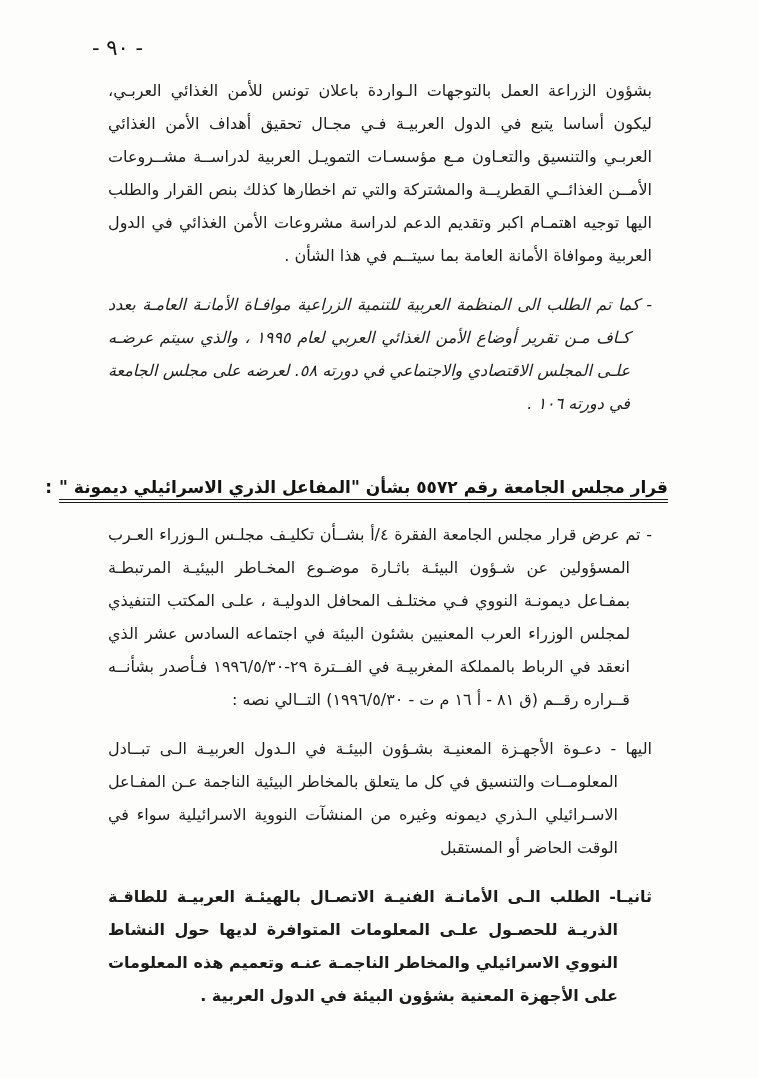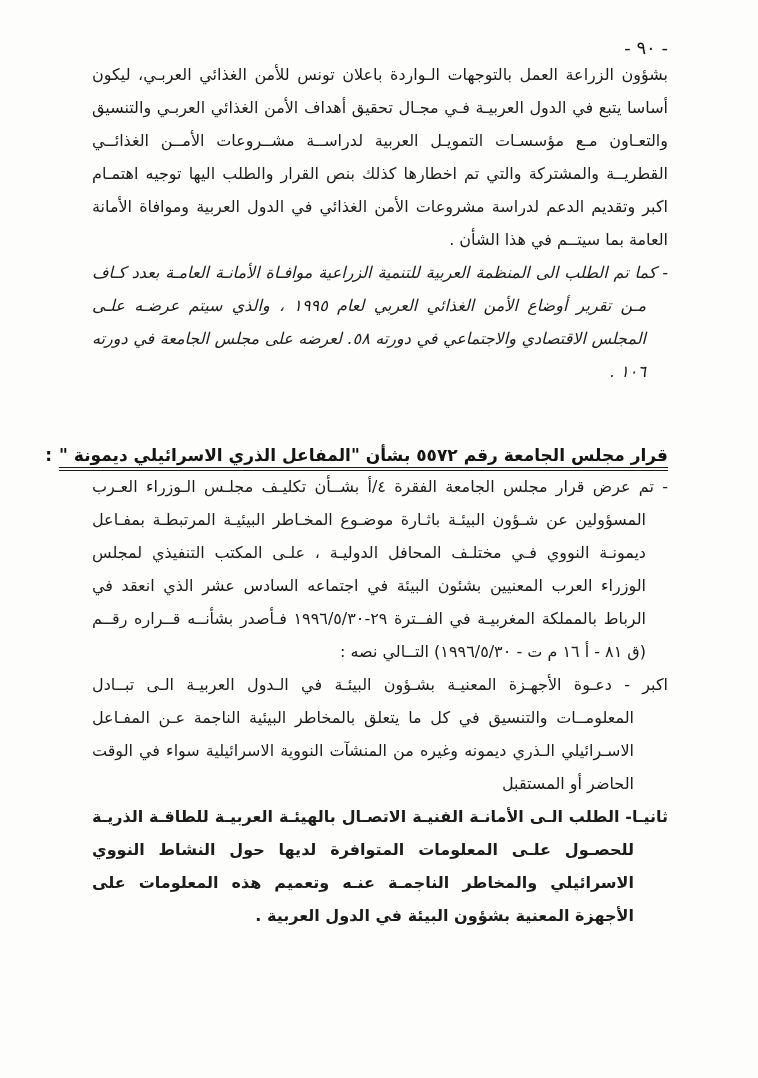--- a/index.html
+++ b/index.html
@@ -18,28 +18,28 @@
     overflow: hidden;
   }
   .content {
     position: absolute;
     top: 0;
     right: 90px;
     left: 92px;
   }
   .page-number {
     margin-top: 38px;
-    text-align: right;
-    font-size: 18px;
+    text-align: left;
+    font-size: 21px;
     letter-spacing: 2px;
     line-height: 20px;
     color: #161616;
   }
   p.para {
-    margin: 0;
+    margin: 16px;
     font-size: 16px;
     line-height: 33px;
     text-align: justify;
     color: #1c1c1c;
   }
   .p1 { margin-top: 35px; }
   .p2 { margin-top: 16px; font-style: italic; }
   .p3 { margin-top: 26px; }
   .p4 { margin-top: 20px; }
   .p5 { margin-top: 24px; font-weight: bold; }
@@ -84,18 +84,18 @@
     <div class="page-number">- ٩٠ -</div>
 
     <p class="para p1">بشؤون الزراعة العمل بالتوجهات الـواردة باعلان تونس للأمن الغذائي العربـي، ليكون أساسا يتبع في الدول العربيـة فـي مجـال تحقيق أهداف الأمن الغذائي العربـي والتنسيق والتعـاون مـع مؤسسـات التمويـل العربية لدراســة مشــروعات الأمــن الغذائــي القطريــة والمشتركة والتي تم اخطارها كذلك بنص القرار والطلب اليها توجيه اهتمـام اكبر وتقديم الدعم لدراسة مشروعات الأمن الغذائي في الدول العربية وموافاة الأمانة العامة بما سيتــم في هذا الشأن .</p>
 
     <p class="para p2 hang"><span class="dash">-</span> <span>كما تم الطلب الى المنظمة العربية للتنمية الزراعية موافـاة الأمانـة العامـة بعدد كـاف مـن تقرير أوضاع الأمن الغذائي العربي لعام ١٩٩٥ ، والذي سيتم عرضـه علـى المجلس الاقتصادي والاجتماعي في دورته ٥٨. لعرضه على مجلس الجامعة في دورته ١٠٦ .</span></p>
 
     <h2 class="heading"><span class="heading-underline">قرار مجلس الجامعة رقم ٥٥٧٢ بشأن "المفاعل الذري الاسرائيلي ديمونة "</span><span class="heading-colon">:</span></h2>
 
     <p class="para p3 hang"><span class="dash">-</span> <span>تم عرض قرار مجلس الجامعة الفقرة ٤/أ بشــأن تكليـف مجلـس الـوزراء العـرب المسؤولين عن شـؤون البيئـة باثـارة موضـوع المخـاطر البيئيـة المرتبطـة بمفـاعل ديمونـة النووي فـي مختلـف المحافل الدوليـة ، علـى المكتب التنفيذي لمجلس الوزراء العرب المعنيين بشئون البيئة في اجتماعه السادس عشر الذي انعقد في الرباط بالمملكة المغربيـة في الفــترة ٢٩-١٩٩٦/٥/٣٠ فـأصدر بشأنــه قــراره رقــم (ق ٨١ - أ ١٦ م ت - ١٩٩٦/٥/٣٠) التــالي نصه :</span></p>
 
-    <p class="para p4 hang-wide"><span class="clause-label">اكبر -</span> <span>دعـوة الأجهـزة المعنيـة بشـؤون البيئـة في الـدول العربيـة الـى تبــادل المعلومــات والتنسيق في كل ما يتعلق بالمخاطر البيئية الناجمة عـن المفـاعل الاسـرائيلي الـذري ديمونه وغيره من المنشآت النووية الاسرائيلية سواء في الوقت الحاضر أو المستقبل</span></p>
+    <p class="para p4 hang-wide"><span class="clause-label">اليها -</span> <span>دعـوة الأجهـزة المعنيـة بشـؤون البيئـة في الـدول العربيـة الـى تبــادل المعلومــات والتنسيق في كل ما يتعلق بالمخاطر البيئية الناجمة عـن المفـاعل الاسـرائيلي الـذري ديمونه وغيره من المنشآت النووية الاسرائيلية سواء في الوقت الحاضر أو المستقبل</span></p>
 
     <p class="para p5 hang-wide"><span class="clause-label">ثانيـا-</span> <span>الطلب الـى الأمانـة الفنيـة الاتصـال بالهيئـة العربيـة للطاقـة الذريـة للحصـول علـى المعلومات المتوافرة لديها حول النشاط النووي الاسرائيلي والمخاطر الناجمـة عنـه وتعميم هذه المعلومات على الأجهزة المعنية بشؤون البيئة في الدول العربية .</span></p>
 
   </div>
 </div>
 
 </body></html>

